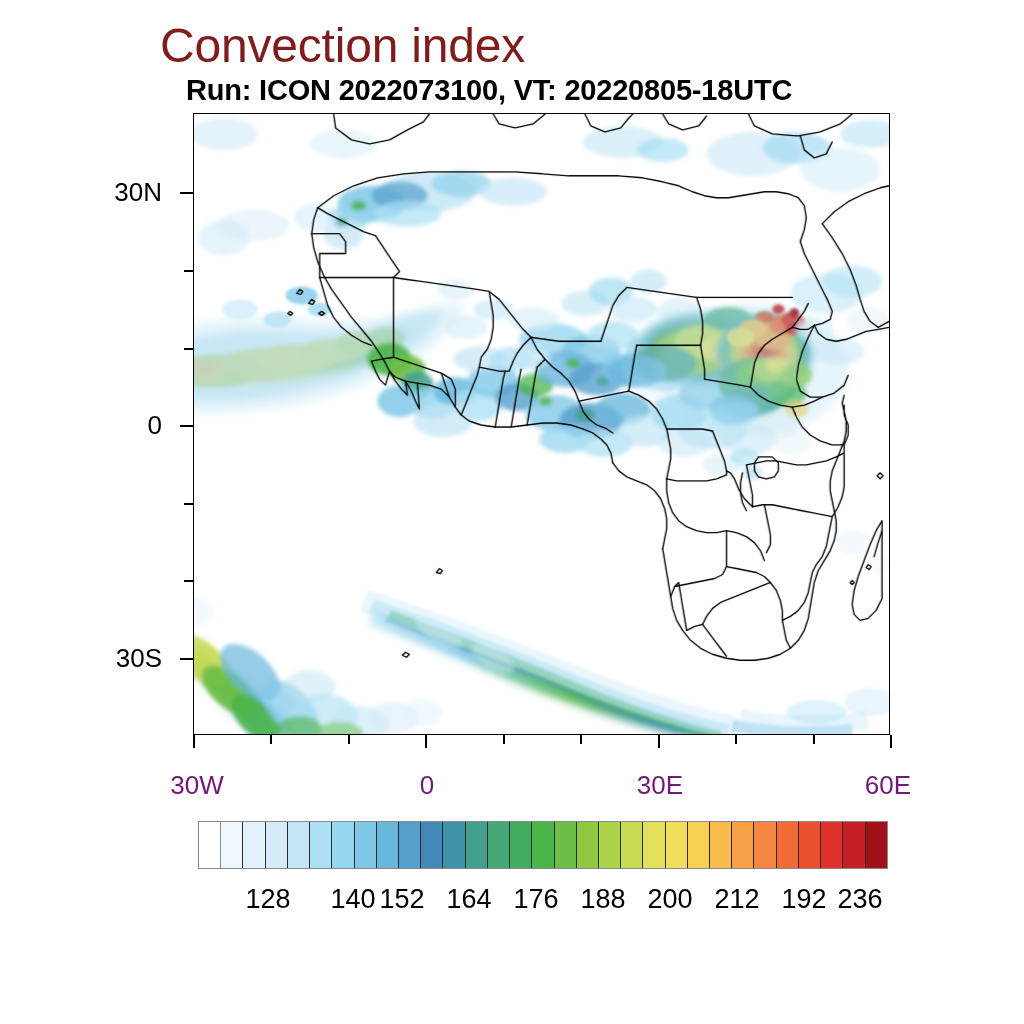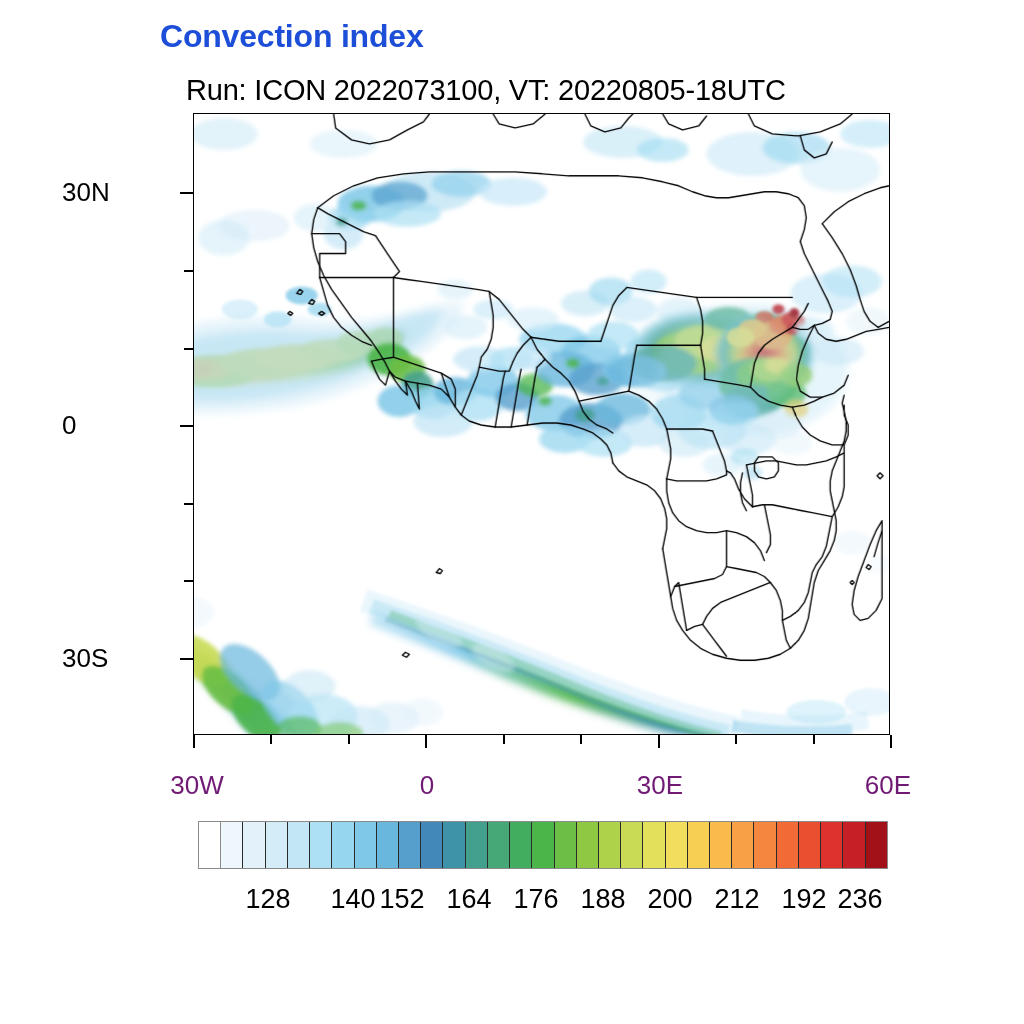--- a/index.html
+++ b/index.html
@@ -20,32 +20,32 @@
     left: 0; top: 0;
     width: 1024px;
     height: 1024px;
   }
 
   
   .title-main {
     position: absolute;
     left: 160px;
     top: 18px;
-    font-size: 32px;
-    font-weight: bold;
-    color: #1d4ed8;
+    font-size: 48px;
+    font-weight: normal;
+    color: #7f1d1d;
     white-space: nowrap;
     letter-spacing: -0.2px;
   }
   .title-sub {
     position: absolute;
     left: 186px;
     top: 74px;
     font-size: 29px;
-    font-weight: normal;
+    font-weight: bold;
     color: #000000;
     white-space: nowrap;
     letter-spacing: -0.2px;
   }
 
   
   #map-panel {
     position: absolute;
     left: 193px;
     top: 113px;
@@ -65,23 +65,23 @@
   }
   .tick-y { width: 13px; height: 1.6px; left: 180px; }
   .tick-y.minor { width: 9px; left: 184px; }
   .tick-x { height: 13px; width: 1.6px; top: 735px; }
   .tick-x.minor { height: 9px; top: 735px; }
 
   .lbl-y {
     position: absolute;
     font-size: 26px;
     color: #000;
-    text-align: left;
+    text-align: right;
     width: 110px;
-    left: 62px;
+    left: 52px;
     transform: translateY(-50%);
     white-space: nowrap;
   }
   .lbl-x {
     position: absolute;
     font-size: 26px;
     color: #701a75;
     text-align: center;
     width: 140px;
     top: 770px;

